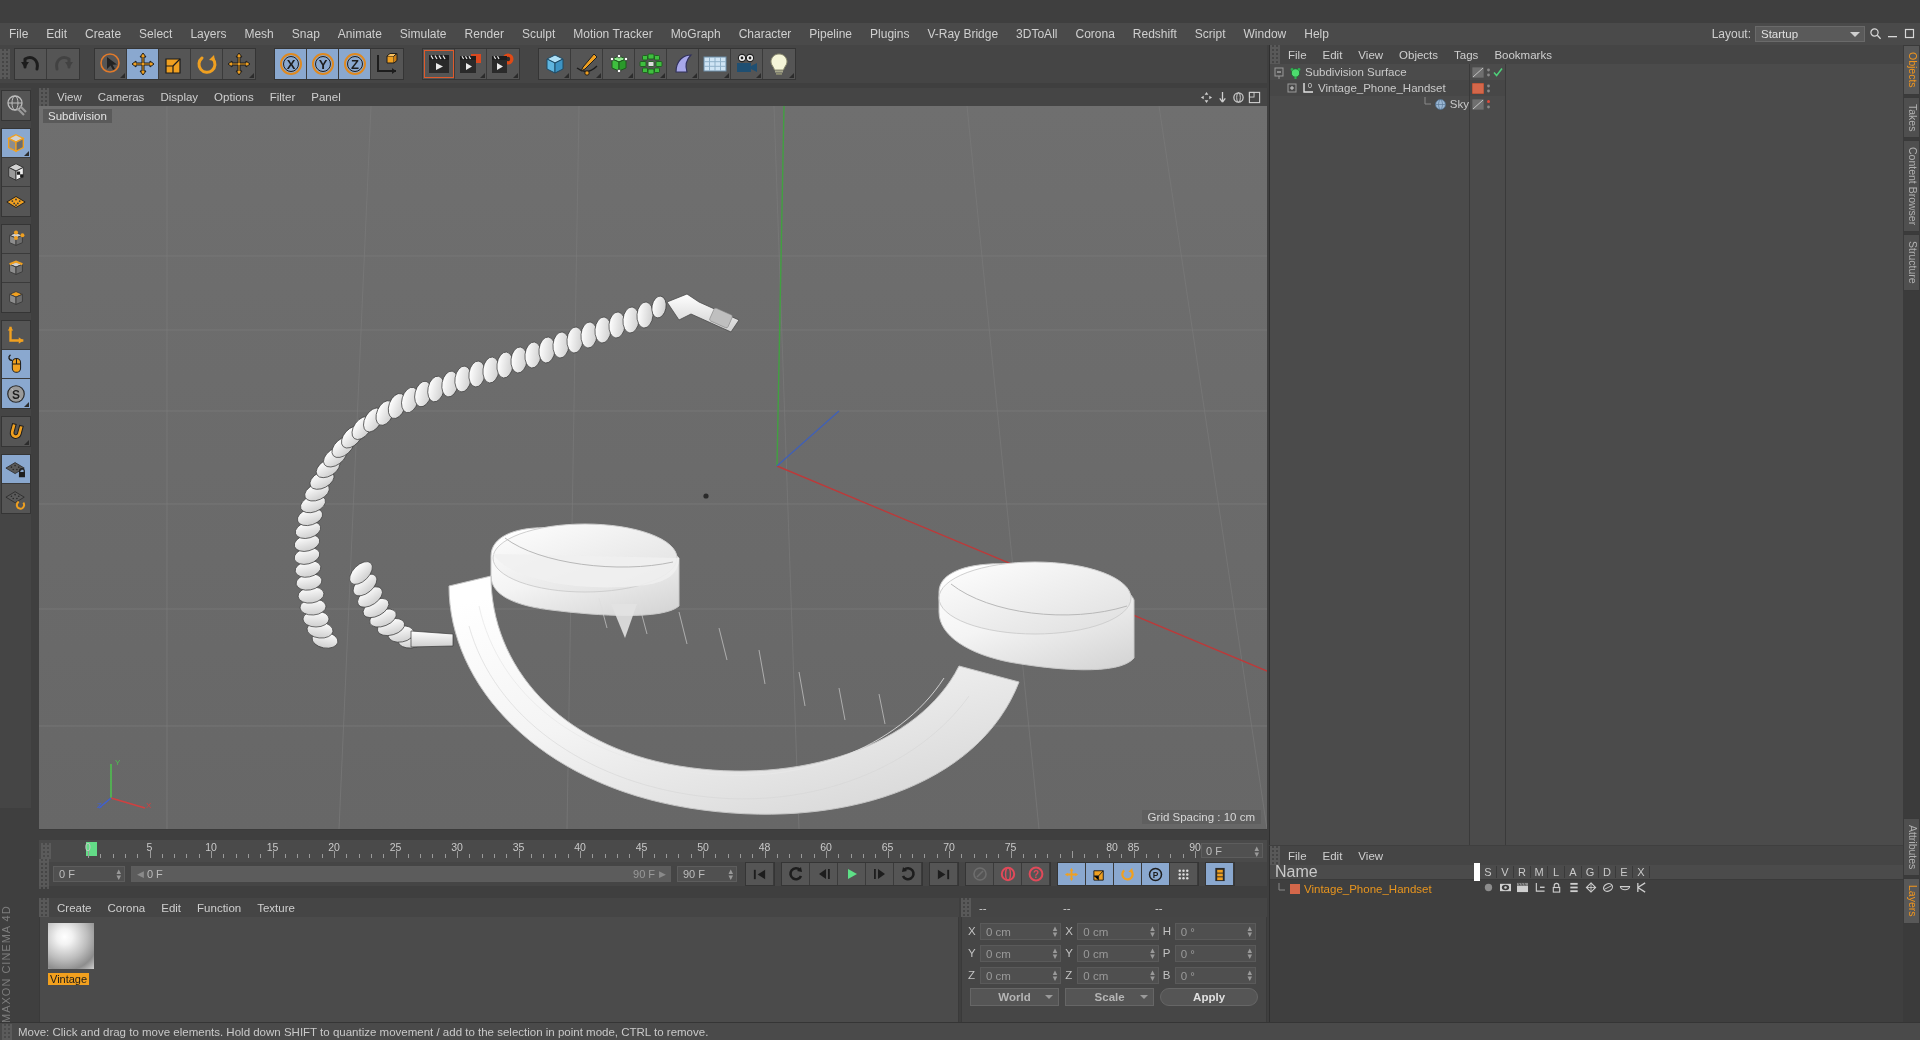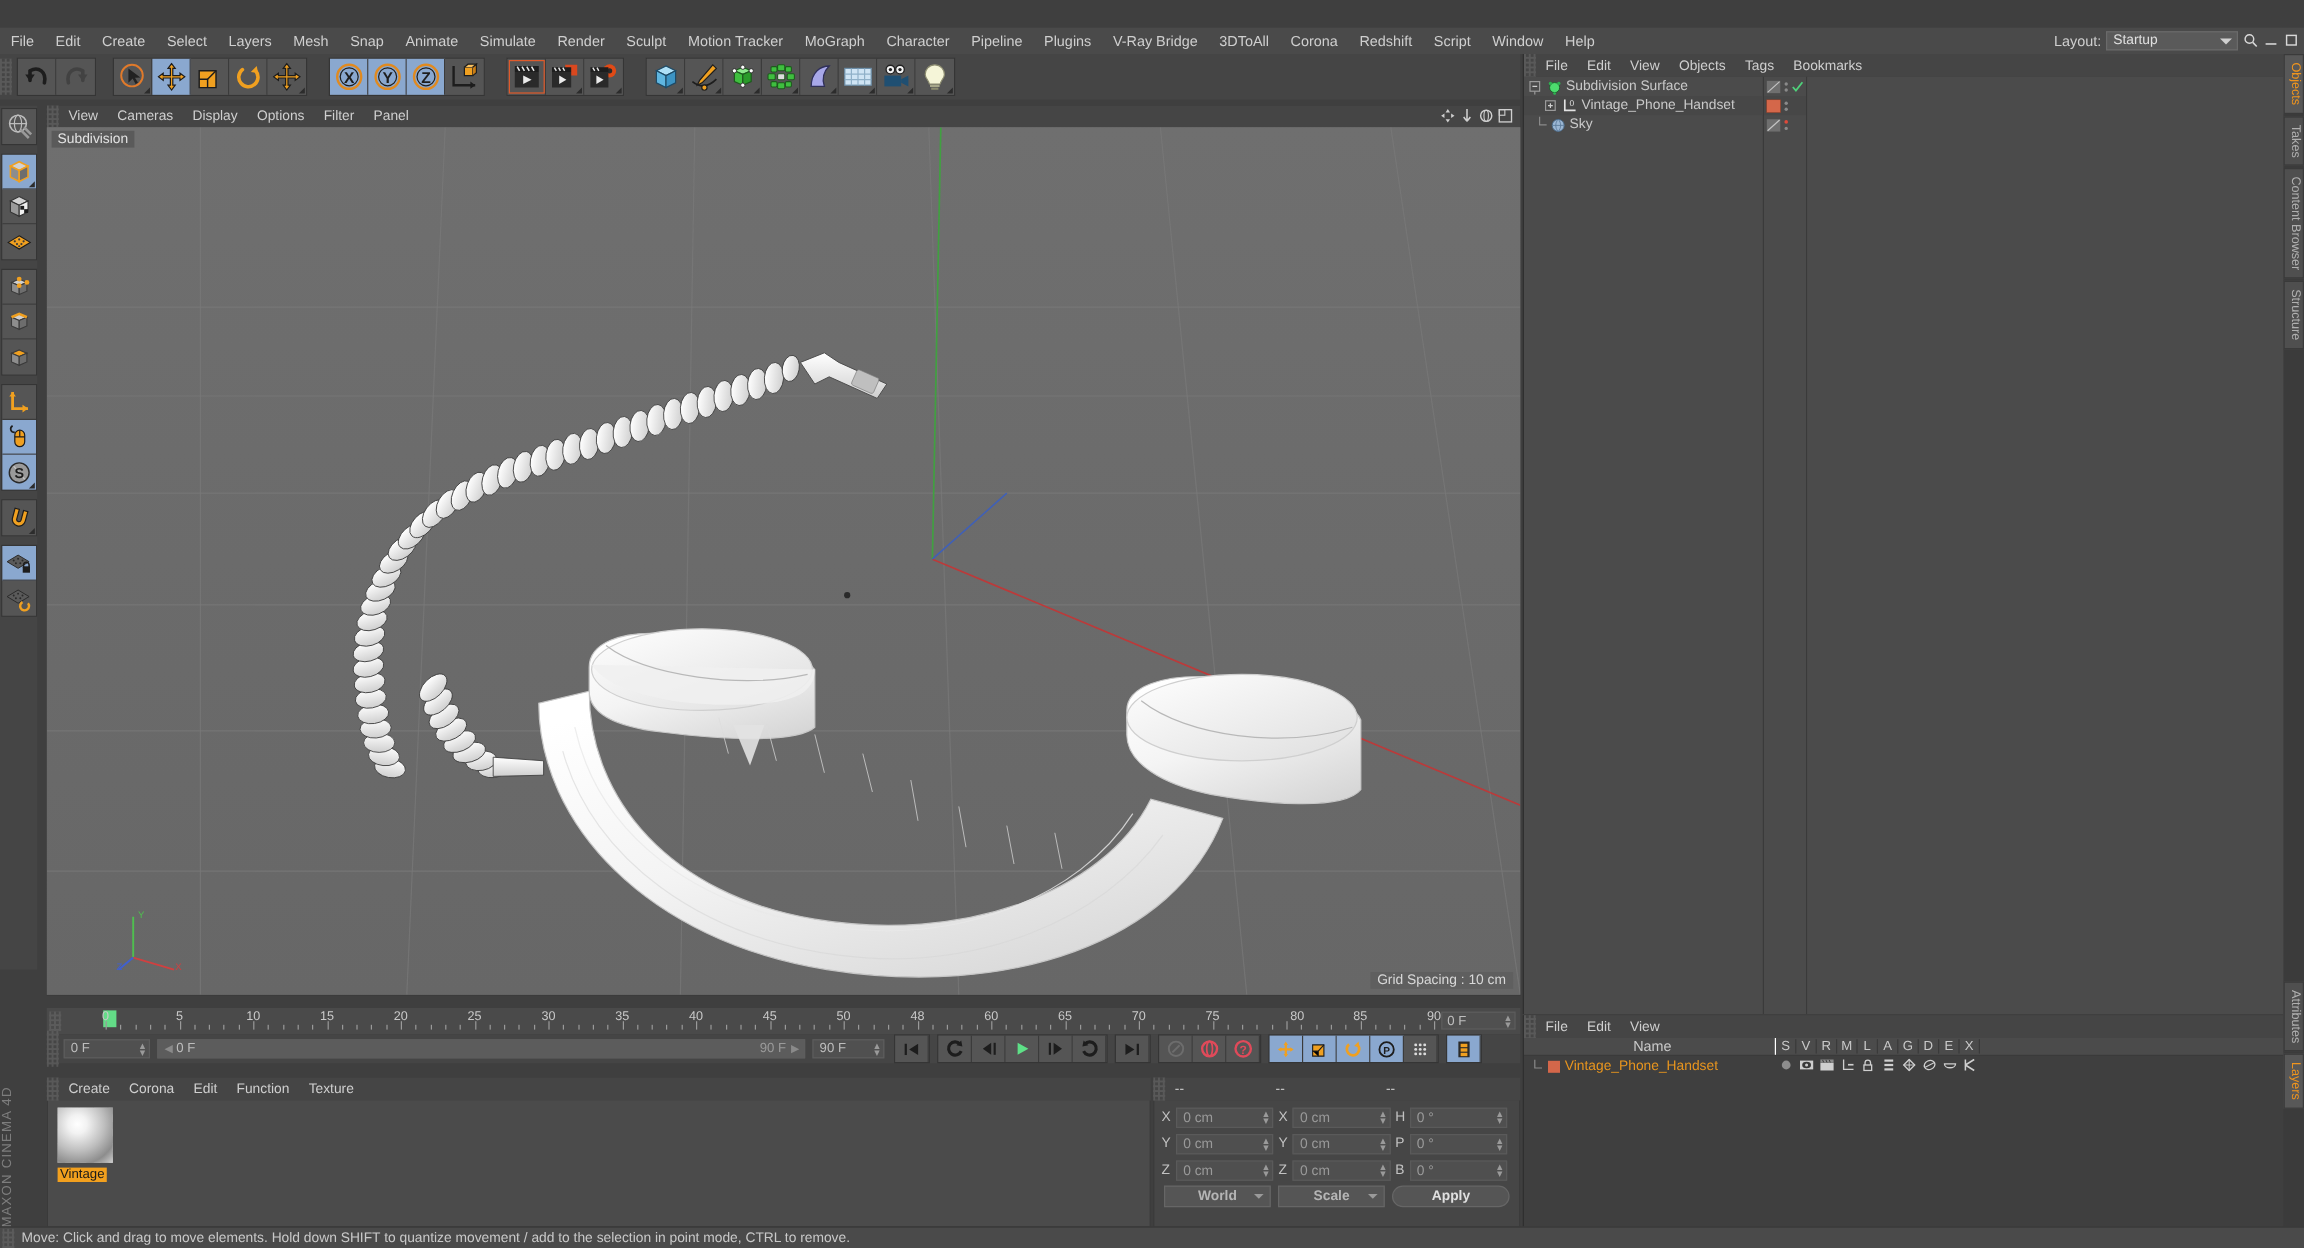--- a/index.html
+++ b/index.html
@@ -122,22 +122,22 @@
   .cfield { flex:1; height:17px; background:#4f4f4f; border:1px solid #5a5a5a; color:#9a9a9a;
     font-size:11.5px; padding-left:5px; line-height:16px; position:relative; margin-right:4px;}
   .cbtn { height:18px; background:#555; border:1px solid #666; color:#b5b5b5; font-size:11.5px;
     display:flex; align-items:center; justify-content:center; position:relative;}
 
   
   .attrs { position:absolute; left:1269px; top:846px; width:634px; height:177px;
     background:#3f3f3f; border-left:1px solid #2f2f2f;}
   .attr-hdr { height:15px; background:#4b4b4b; display:flex; align-items:center;
     border-bottom:1px solid #3a3a3a; }
-  .attr-hdr .nm { width:210px; color:#c9c9c9; font-size:12px; padding-left:5px;
-    border-right:1px solid #ffffff;text-align:center;}
+  .attr-hdr .nm { width:210px; color:#c9c9c9; font-size:16px; padding-left:5px;
+    border-right:6px solid #ffffff;}
   .attr-hdr .cc { width:17px; text-align:center; color:#c9c9c9; font-size:11px;
     border-right:1px solid #3a3a3a;}
   .attr-row { height:17px; display:flex; align-items:center; font-size:11.5px; color:#e8951e;}
 
   
   .rtabs { position:absolute; right:0; top:45px; width:17px; height:995px; background:#3b3b3b;}
   .rtab { width:17px; background:#4f4f4f; border:1px solid #3a3a3a; color:#b0b0b0;
     font-size:10.5px; writing-mode:vertical-rl; text-align:center; padding:6px 0;
     margin-bottom:2px; }
   .rtab.active { background:#585858; color:#f0951e; }
@@ -775,21 +775,21 @@
               <rect x="1" y="3" width="8" height="8" fill="none" stroke="#9a9a9a" stroke-width="1"></rect>
               <path d="M3 7 H7 M5 5 V9" stroke="#cfcfcf" stroke-width="1"></path>
             </svg>
           <svg width="13" height="13" viewBox="0 0 13 13" style="margin:0 3px;">
               <path d="M2 1 V10 H11" stroke="#e2e2e2" stroke-width="1.4" fill="none"></path>
               <text x="6" y="6" font-size="7" fill="#e2e2e2" font-family="Liberation Sans">0</text>
             </svg>
           <span>Vintage_Phone_Handset</span>
         </div>
 
-        <div class="orow" style="padding-left:10px;">
+        <div class="orow" style="padding-left:10px;justify-content:flex-end;">
           <svg width="9" height="14" viewBox="0 0 9 14">
               <path d="M3 0 V7 H9" stroke="#8a8a8a" stroke-width="1" fill="none"></path>
             </svg>
           <svg width="13" height="13" viewBox="0 0 13 13" style="margin:0 3px;">
               <circle cx="6.5" cy="6.5" r="5" fill="#9bb7d4" stroke="#4a6a88" stroke-width=".8"></circle>
               <path d="M1.6 6.5 H11.4 M6.5 1.5 C3.8 4 3.8 9 6.5 11.5 C9.2 9 9.2 4 6.5 1.5" stroke="#5a7a98" stroke-width=".7" fill="none"></path>
             </svg>
           <span>Sky</span>
         </div>
       </div>
@@ -846,21 +846,21 @@
         <div class="tl-tick-lbl" style="left: 369px;">30</div>
         <div class="tl-tick-lbl" style="left: 430.5px;">35</div>
         <div class="tl-tick-lbl" style="left: 492px;">40</div>
         <div class="tl-tick-lbl" style="left: 553.5px;">45</div>
         <div class="tl-tick-lbl" style="left: 615px;">50</div>
         <div class="tl-tick-lbl" style="left: 676.5px;">48</div>
         <div class="tl-tick-lbl" style="left: 738px;">60</div>
         <div class="tl-tick-lbl" style="left: 799.5px;">65</div>
         <div class="tl-tick-lbl" style="left: 861px;">70</div>
         <div class="tl-tick-lbl" style="left: 922.5px;">75</div>
-        <div class="tl-tick-lbl" style="left: 993px;">80</div>
+        <div class="tl-tick-lbl" style="left: 1024px;">80</div>
         <div class="tl-tick-lbl" style="left: 1045.5px;">85</div>
         <div class="tl-tick-lbl" style="left: 1107px;">90</div>
         <div class="tl-tick" style="left: 0px; height: 7px;"></div>
         <div class="tl-tick" style="left: 12.3px; height: 4px;"></div>
         <div class="tl-tick" style="left: 24.6px; height: 4px;"></div>
         <div class="tl-tick" style="left: 36.9px; height: 4px;"></div>
         <div class="tl-tick" style="left: 49.2px; height: 4px;"></div>
         <div class="tl-tick" style="left: 61.5px; height: 7px;"></div>
         <div class="tl-tick" style="left: 73.8px; height: 4px;"></div>
         <div class="tl-tick" style="left: 86.1px; height: 4px;"></div>

